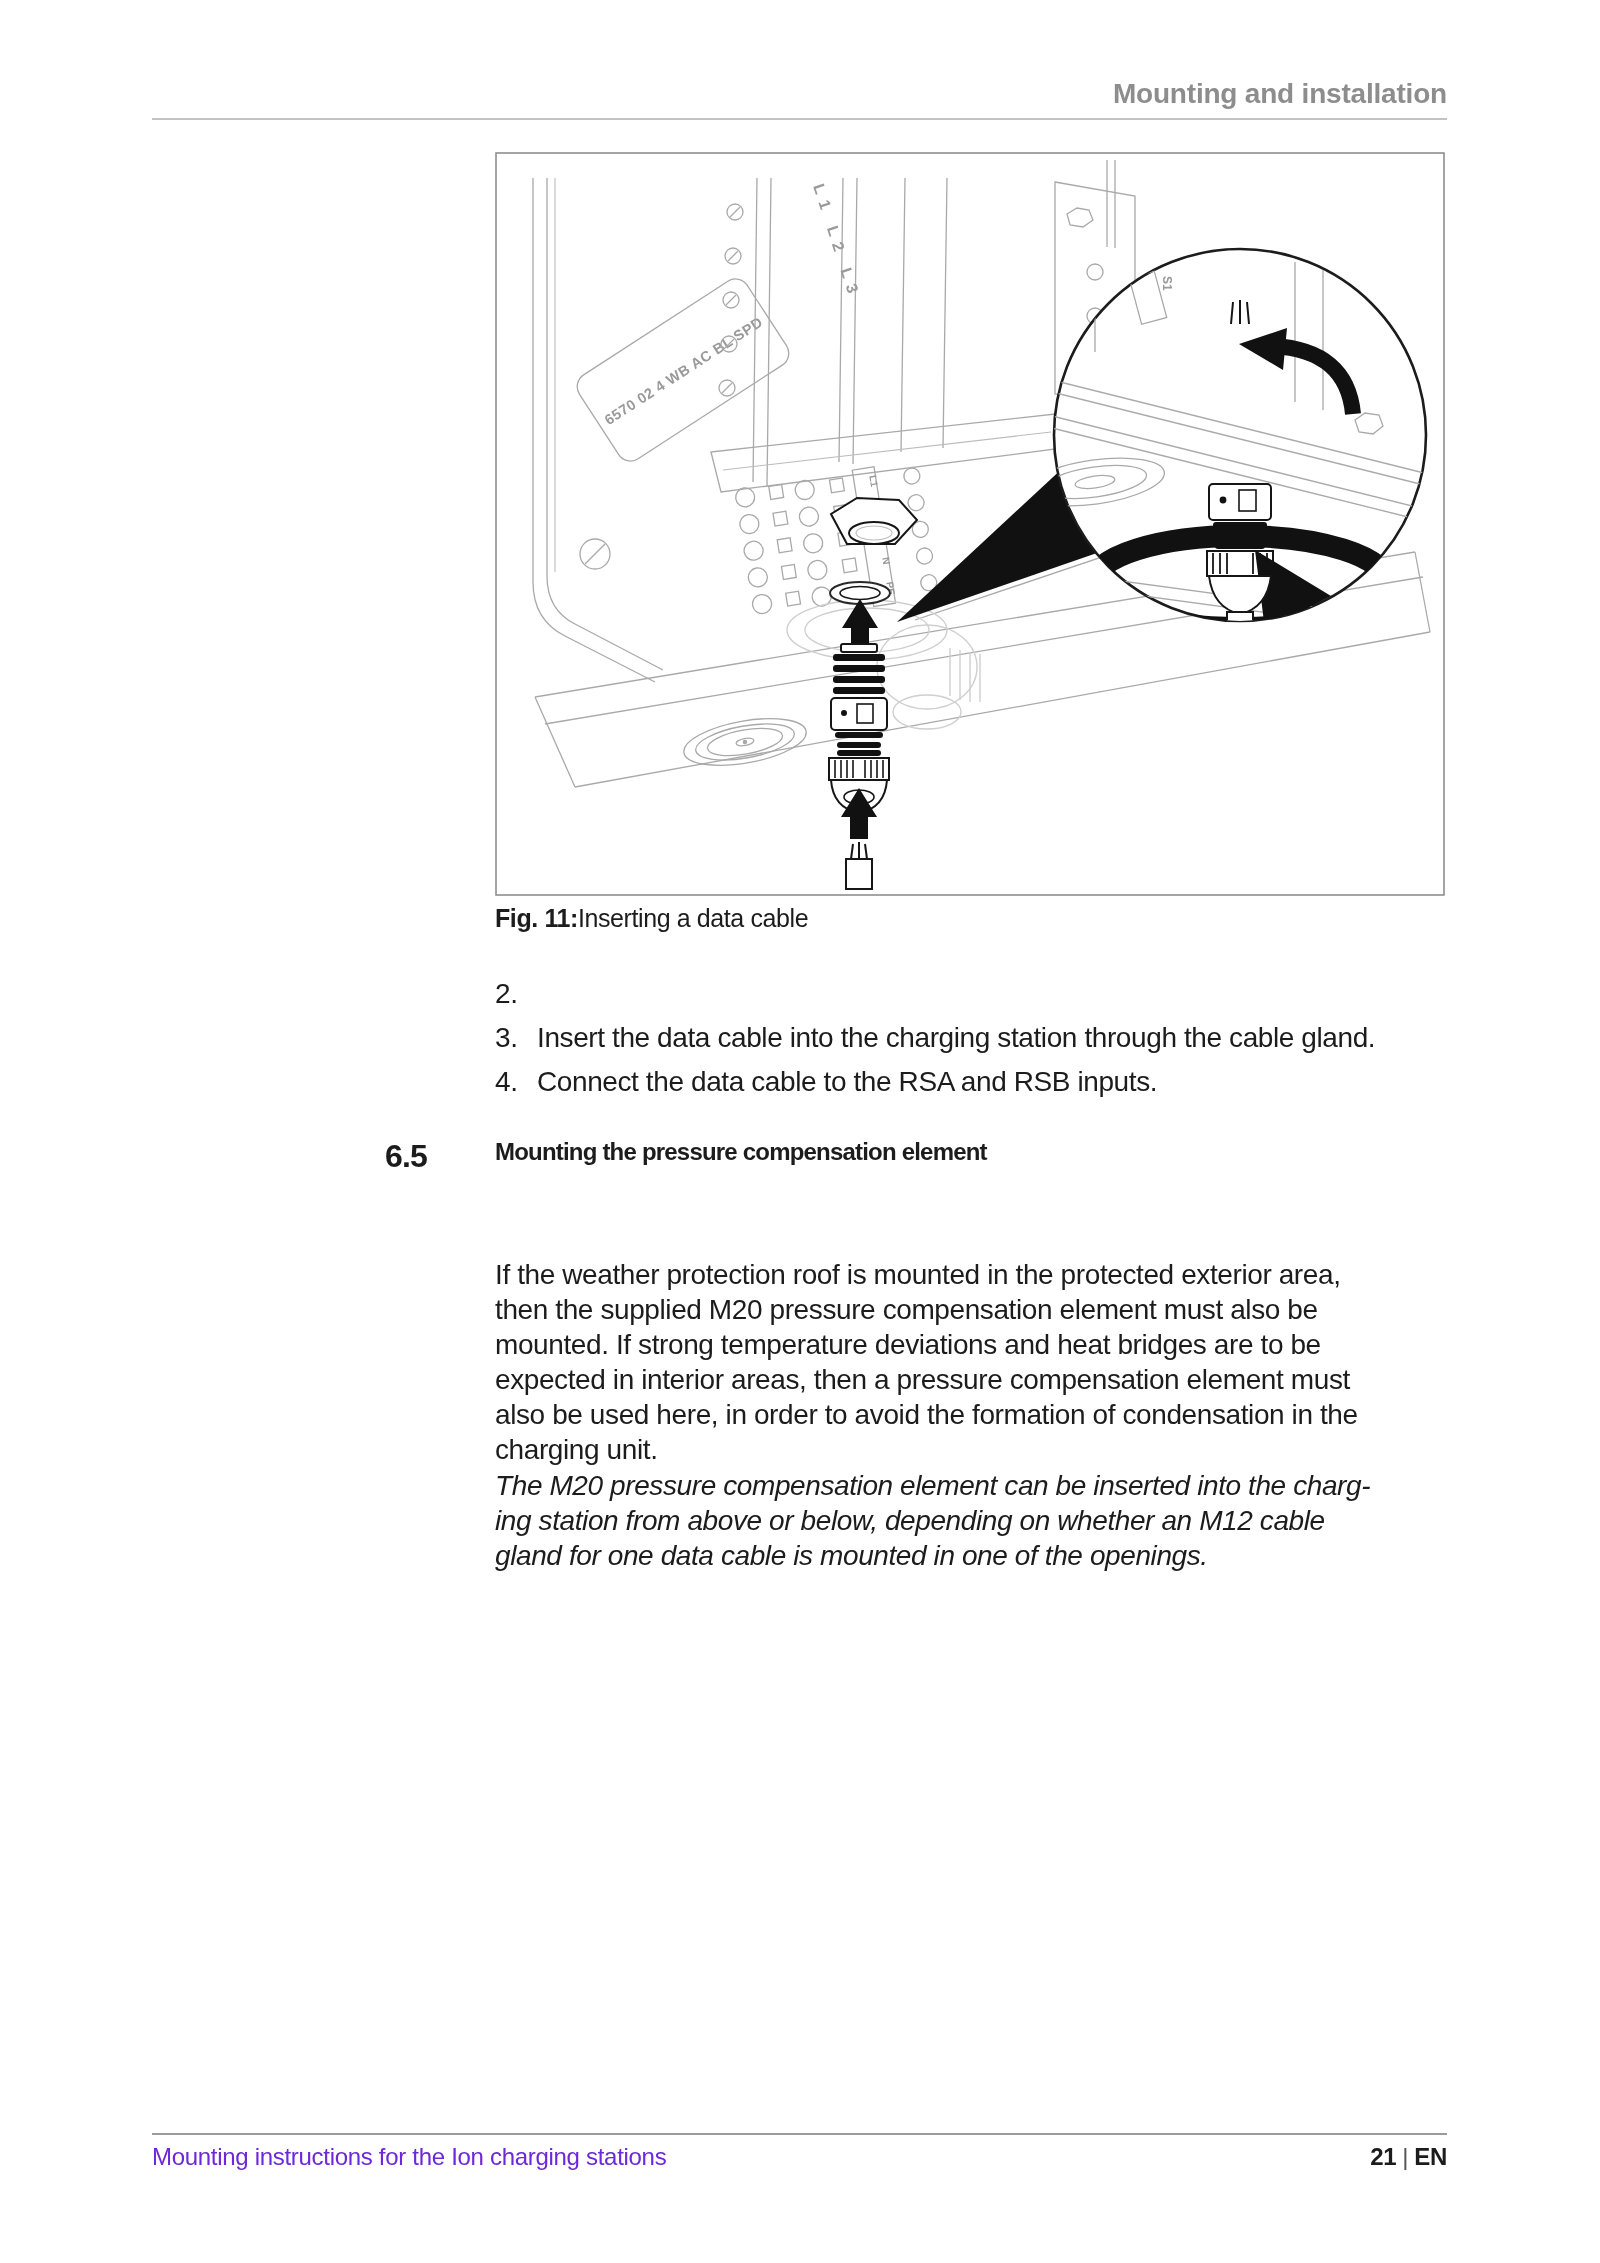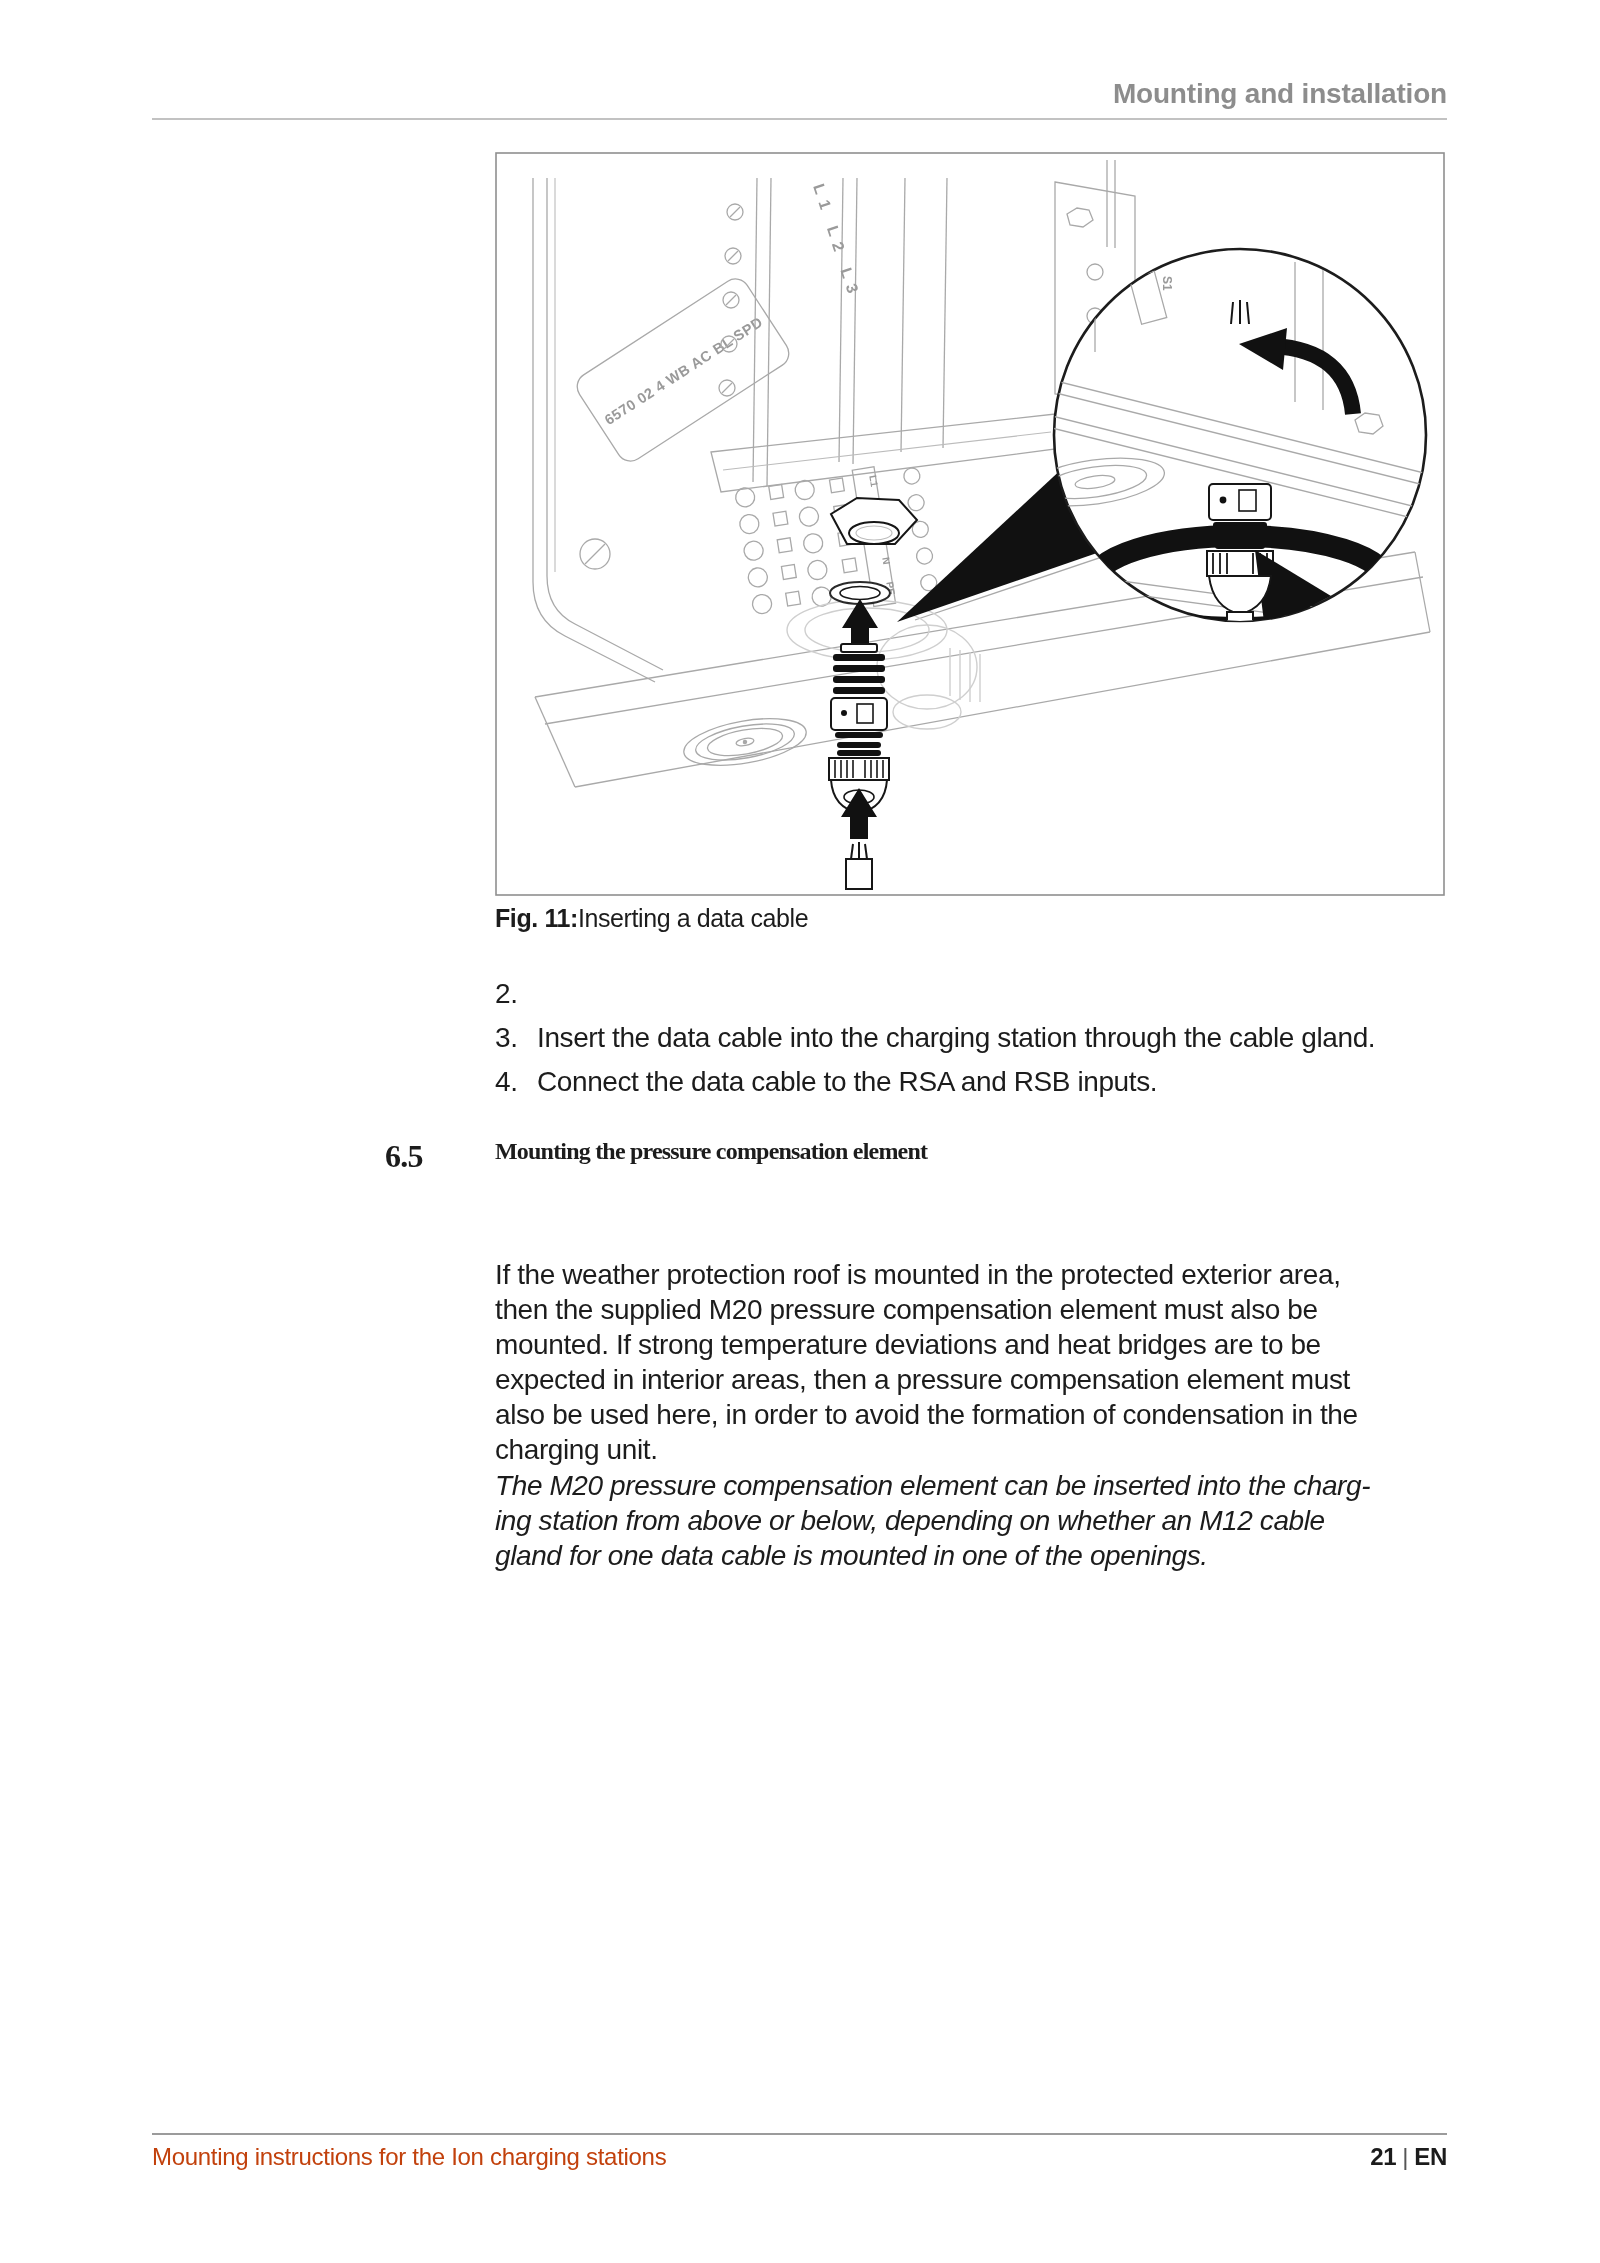--- a/index.html
+++ b/index.html
@@ -14,33 +14,33 @@
   .header-rule {
     position:absolute; left:152px; width:1295px; top:118px; height:2px; background:#c2c2c2;
   }
   .figure-wrap { position:absolute; left:495px; top:152px; width:950px; height:744px; }
   .figure-wrap svg { display:block; }
   .figure-caption { position:absolute; left:495px; top:904px; font-size:25px; letter-spacing:-0.4px; white-space:nowrap; }
   .figure-caption .cap-label { font-weight:bold; }
   .steps { position:absolute; left:495px; top:976px; }
   .step-row { display:flex; font-size:28px; letter-spacing:-0.4px; line-height:35px; margin-bottom:9px; white-space:nowrap; }
   .step-num { width:42px; flex:0 0 42px; }
-  .section-head { position:absolute; left:385px; top:1138px; width:1062px; display:flex;font-family:Liberation Serif, serif; }
+  .section-head { position:absolute; left:385px; top:1138px; width:1062px; display:flex; }
   .section-num { width:110px; flex:0 0 110px; font-size:32px; font-weight:bold; letter-spacing:-0.8px; }
   .section-title { font-size:24px; font-weight:bold; letter-spacing:-0.8px; white-space:nowrap; }
   .body-par {
     position:absolute; left:495px; top:1257px; width:990px;
     font-size:28px; letter-spacing:-0.4px; line-height:35px; white-space:pre-line;
   }
   .note-par {
     position:absolute; left:495px; top:1468px; width:990px;
     font-size:28px; letter-spacing:-0.4px; line-height:35px; font-style:italic; white-space:pre-line;
   }
   .footer-rule { position:absolute; left:152px; width:1295px; top:2133px; height:2px; background:#9b9b9b; }
-  .footer-left { position:absolute; left:152px; top:2143px; font-size:24px; letter-spacing:-0.3px; color:#c2410c; }
+  .footer-left { position:absolute; left:152px; top:2143px; font-size:24px; letter-spacing:-0.3px; color:#6d28d9; }
   .footer-right { position:absolute; right:153px; top:2143px; font-size:24px; letter-spacing:-0.3px; }
   .footer-right .pg, .footer-right .lang { font-weight:bold; }
   .footer-right .sep { font-weight:normal; color:#555; padding:0 6px; }
   
   .ln  { stroke:#a9a9a9; stroke-width:1.3; fill:none; }
   .lnt { stroke:#bcbcbc; stroke-width:1.1; fill:none; }
   .ghost { stroke:#cfcfcf; stroke-width:1.4; fill:none; }
   .dk  { stroke:#161616; stroke-width:2; fill:#ffffff; }
   .dkl { stroke:#161616; stroke-width:1.6; fill:none; }
   .blk { fill:#111111; stroke:none; }

